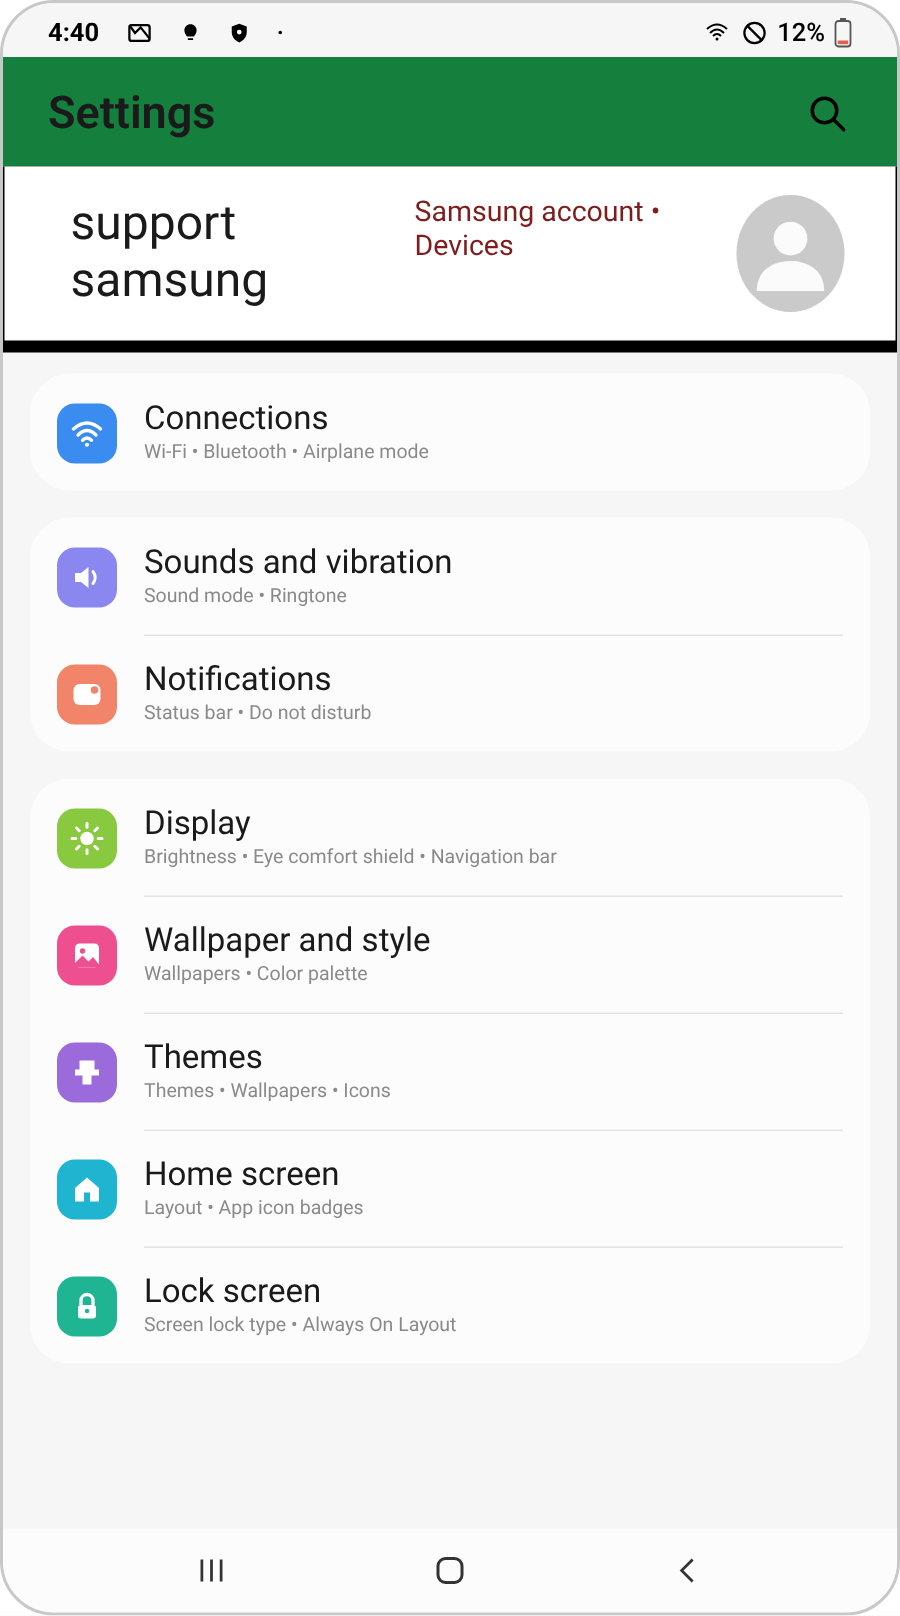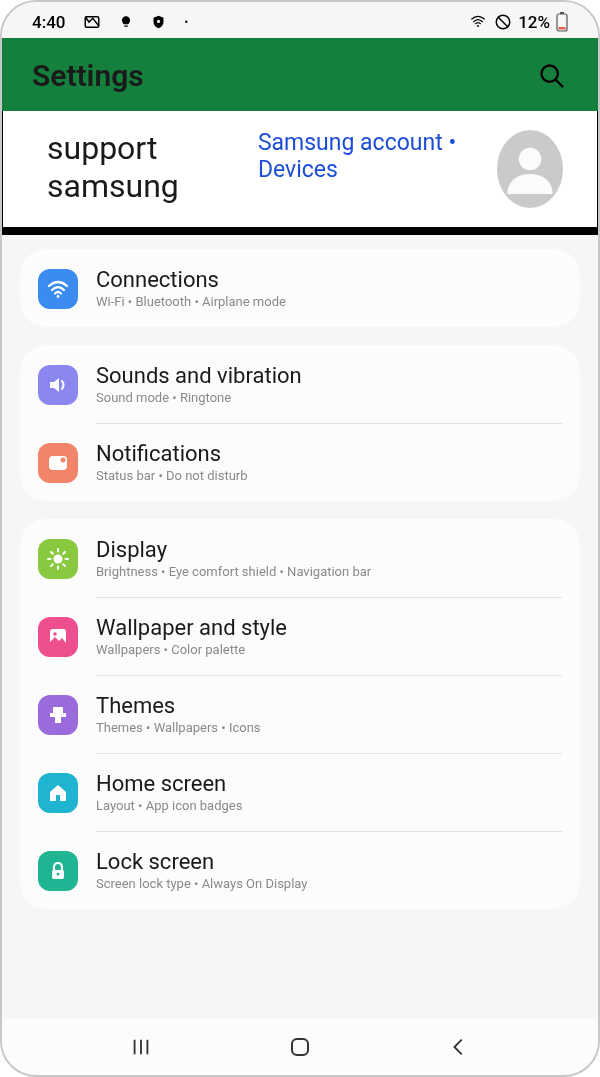--- a/index.html
+++ b/index.html
@@ -30,20 +30,21 @@
       padding: 10px 30px 6px 30px;
       font-size: 17px;
       font-weight: 500;
       color: #000;
       background: #f6f6f6;
     }
     .status-left {
       display: flex;
       align-items: center;
       gap: 18px;
+      font-weight: bold;
     }
     .status-right {
       display: flex;
       align-items: center;
       gap: 6px;
     }
     .status-icon {
       display: inline-flex;
       align-items: center;
     }
@@ -94,22 +95,22 @@
       display: flex;
       flex-direction: row;
     }
     .account-name {
       font-size: 32px;
       font-weight: 400;
       color: #1a1a1a;
       margin-bottom: 4px;
     }
     .account-sub {
-      font-size: 23px;
-      color: #1d4ed8;
+      font-size: 19px;
+      color: #7f1d1d;
     }
     .avatar {
       width: 78px;
       height: 78px;
       border-radius: 50%;
       background: #cacaca;
       display: flex;
       align-items: center;
       justify-content: center;
       margin-right: 6px;
@@ -389,21 +390,21 @@
           <div class="item">
             <div class="icon-box" style="background: rgb(31, 181, 147);">
               <svg width="24" height="24" viewBox="0 0 24 24">
                 <rect x="6" y="11" width="12" height="9" rx="2" fill="#fff"></rect>
                 <path d="M8 11 L8 8 C8 5.5 10 4 12 4 C14 4 16 5.5 16 8 L16 11" fill="none" stroke="#fff" stroke-width="2.2"></path>
                 <circle cx="12" cy="15" r="1.5" fill="#1fb593"></circle>
               </svg>
             </div>
             <div class="item-body">
               <div class="item-title">Lock screen</div>
-              <div class="item-sub">Screen lock type  •  Always On Display</div>
+              <div class="item-sub">Screen lock type  •  Always On Layout</div>
             </div>
           </div>
         </div>
       </div>
     </div>
 
   <div class="nav-bar">
     <div class="nav-btn">
       <svg width="22" height="22" viewBox="0 0 24 24">
           <line x1="5" y1="4" x2="5" y2="20" stroke="#333" stroke-width="2"></line>

